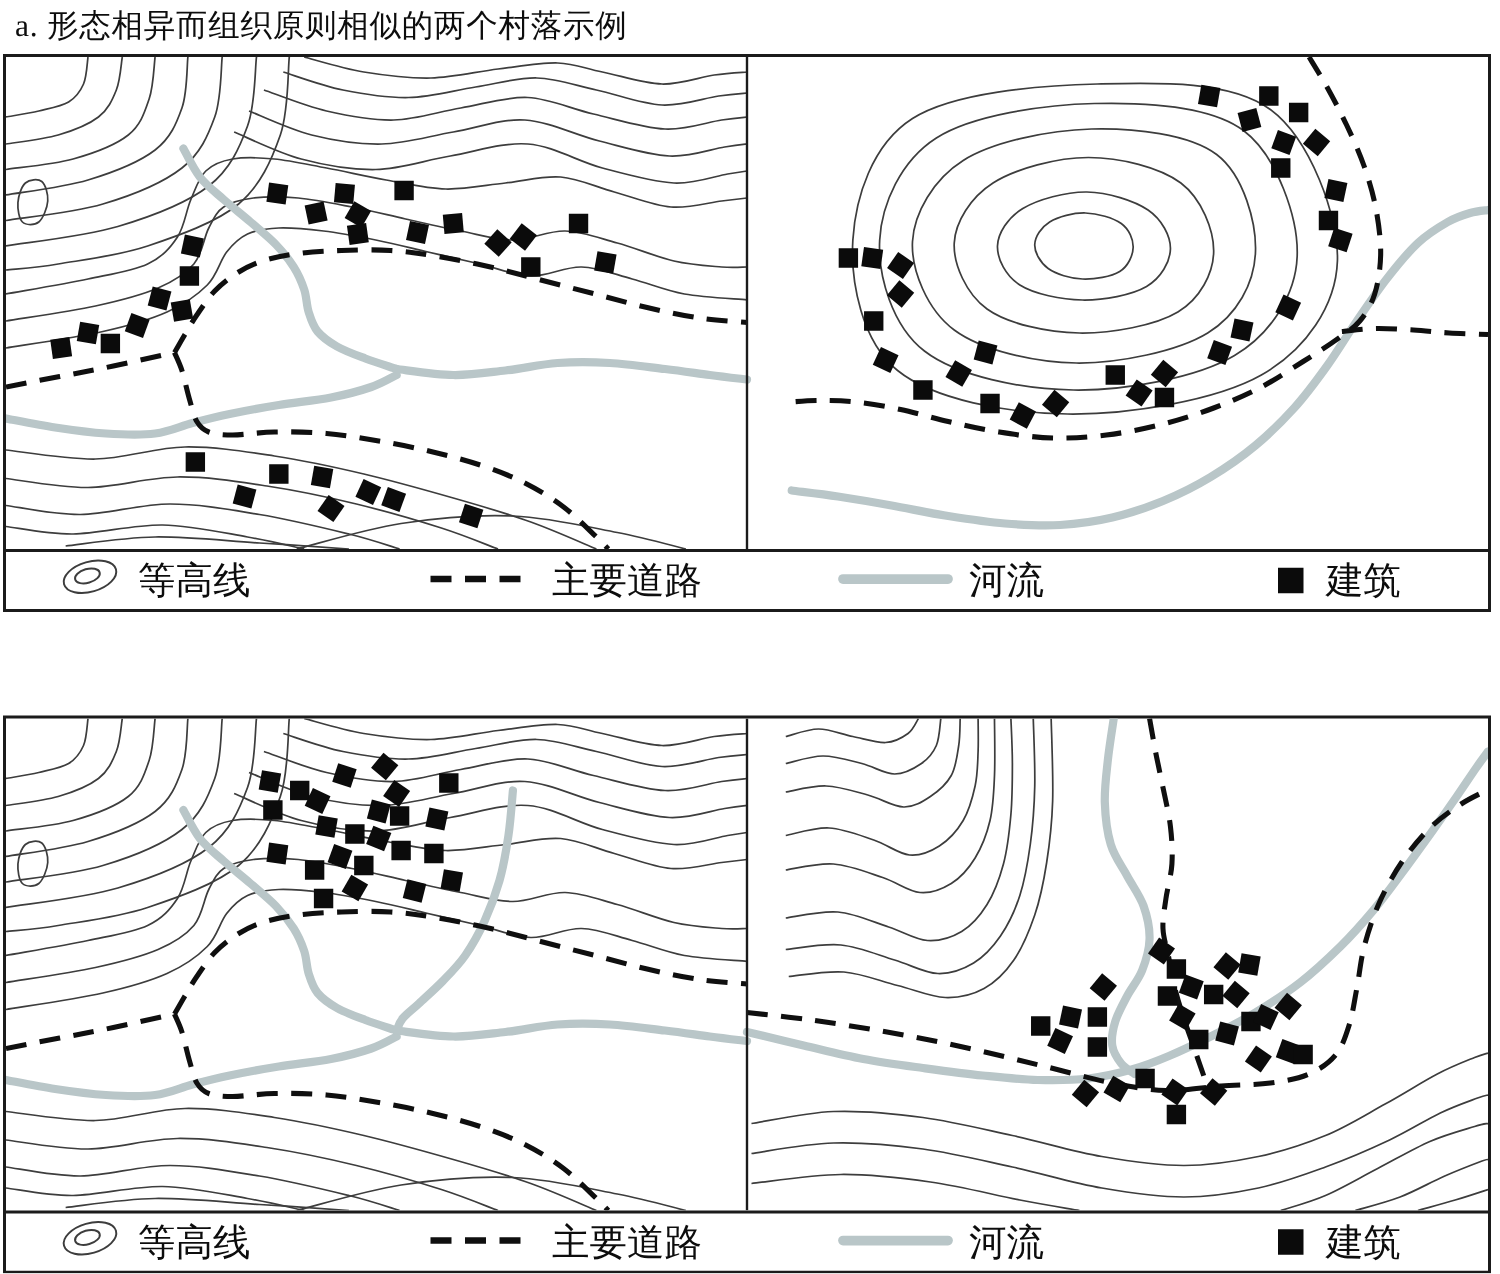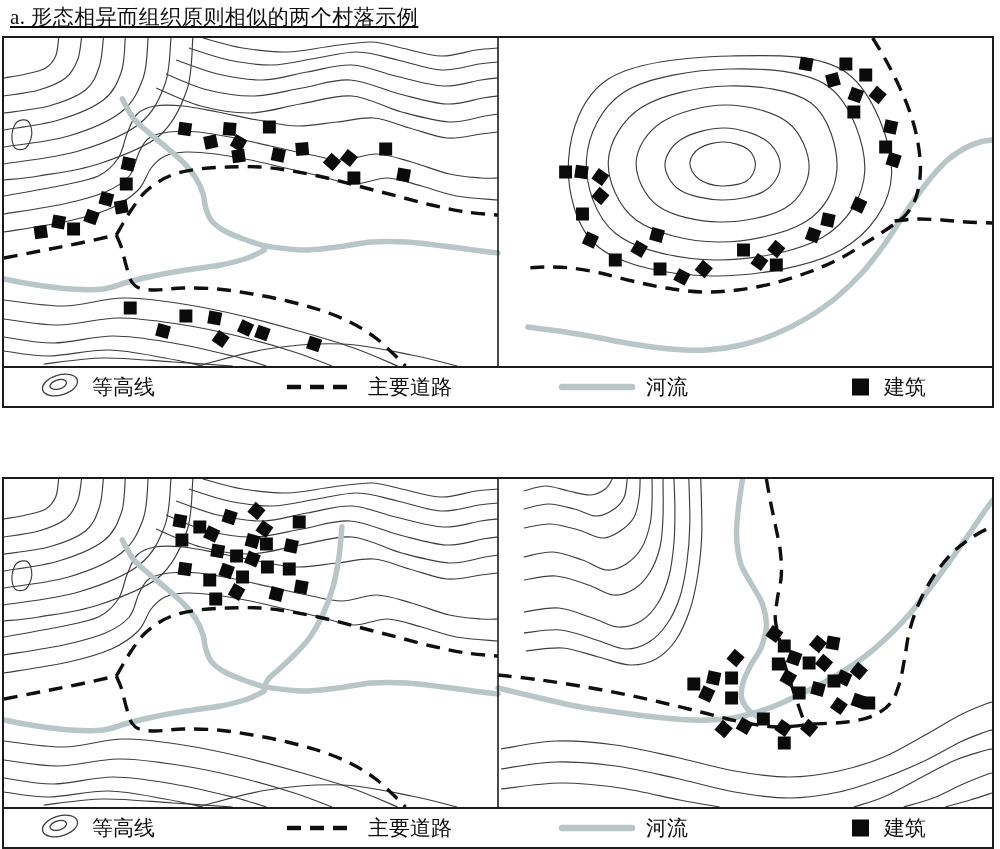--- a/index.html
+++ b/index.html
@@ -1,27 +1,27 @@
 <!DOCTYPE html>
 <html><head>
 <meta charset="utf-8">
 <style>
   html,body{margin:0;padding:0;background:#ffffff;}
   #page{position:relative;width:1000px;height:849px;background:#fff;overflow:hidden;
         font-family:"Liberation Serif","DejaVu Serif",serif;color:#111;}
-  .fig-title{position:absolute;left:10px;font-size:21px;letter-spacing:0.5px;color:#0d0d0d;white-space:nowrap;text-decoration:underline;}
+  .fig-title{position:absolute;left:10px;font-size:21px;letter-spacing:0.5px;color:#0d0d0d;white-space:nowrap;}
   #title-a{top:3px;}
   #title-b{top:436px;}
   .panel{position:absolute;left:2px;width:988px;border:2px solid #1b1b1b;background:#fff;}
   #panel-a{top:36px;}
   #panel-b{top:477px;}
   .map-svg{display:block;width:988px;height:328px;}
   .legend{position:relative;height:38px;border-top:2px solid #1b1b1b;background:#fff;}
   .legend .li,.legend .lt{position:absolute;top:50%;transform:translateY(-50%);}
-  .legend .lt{font-size:21px;white-space:nowrap;color:#0d0d0d;}
+  .legend .lt{font-size:25px;white-space:nowrap;color:#0d0d0d;}
   .ct{fill:none;stroke:#3d3d3d;stroke-width:1.3px;}
   .bsq{position:absolute;top:50%;transform:translateY(-50%);width:17px;height:17px;background:#0b0b0b;}
 </style>
 </head>
 <body>
 
 <div id="page">
 
   <div class="fig-title" id="title-a">a. 形态相异而组织原则相似的两个村落示例</div>
 

